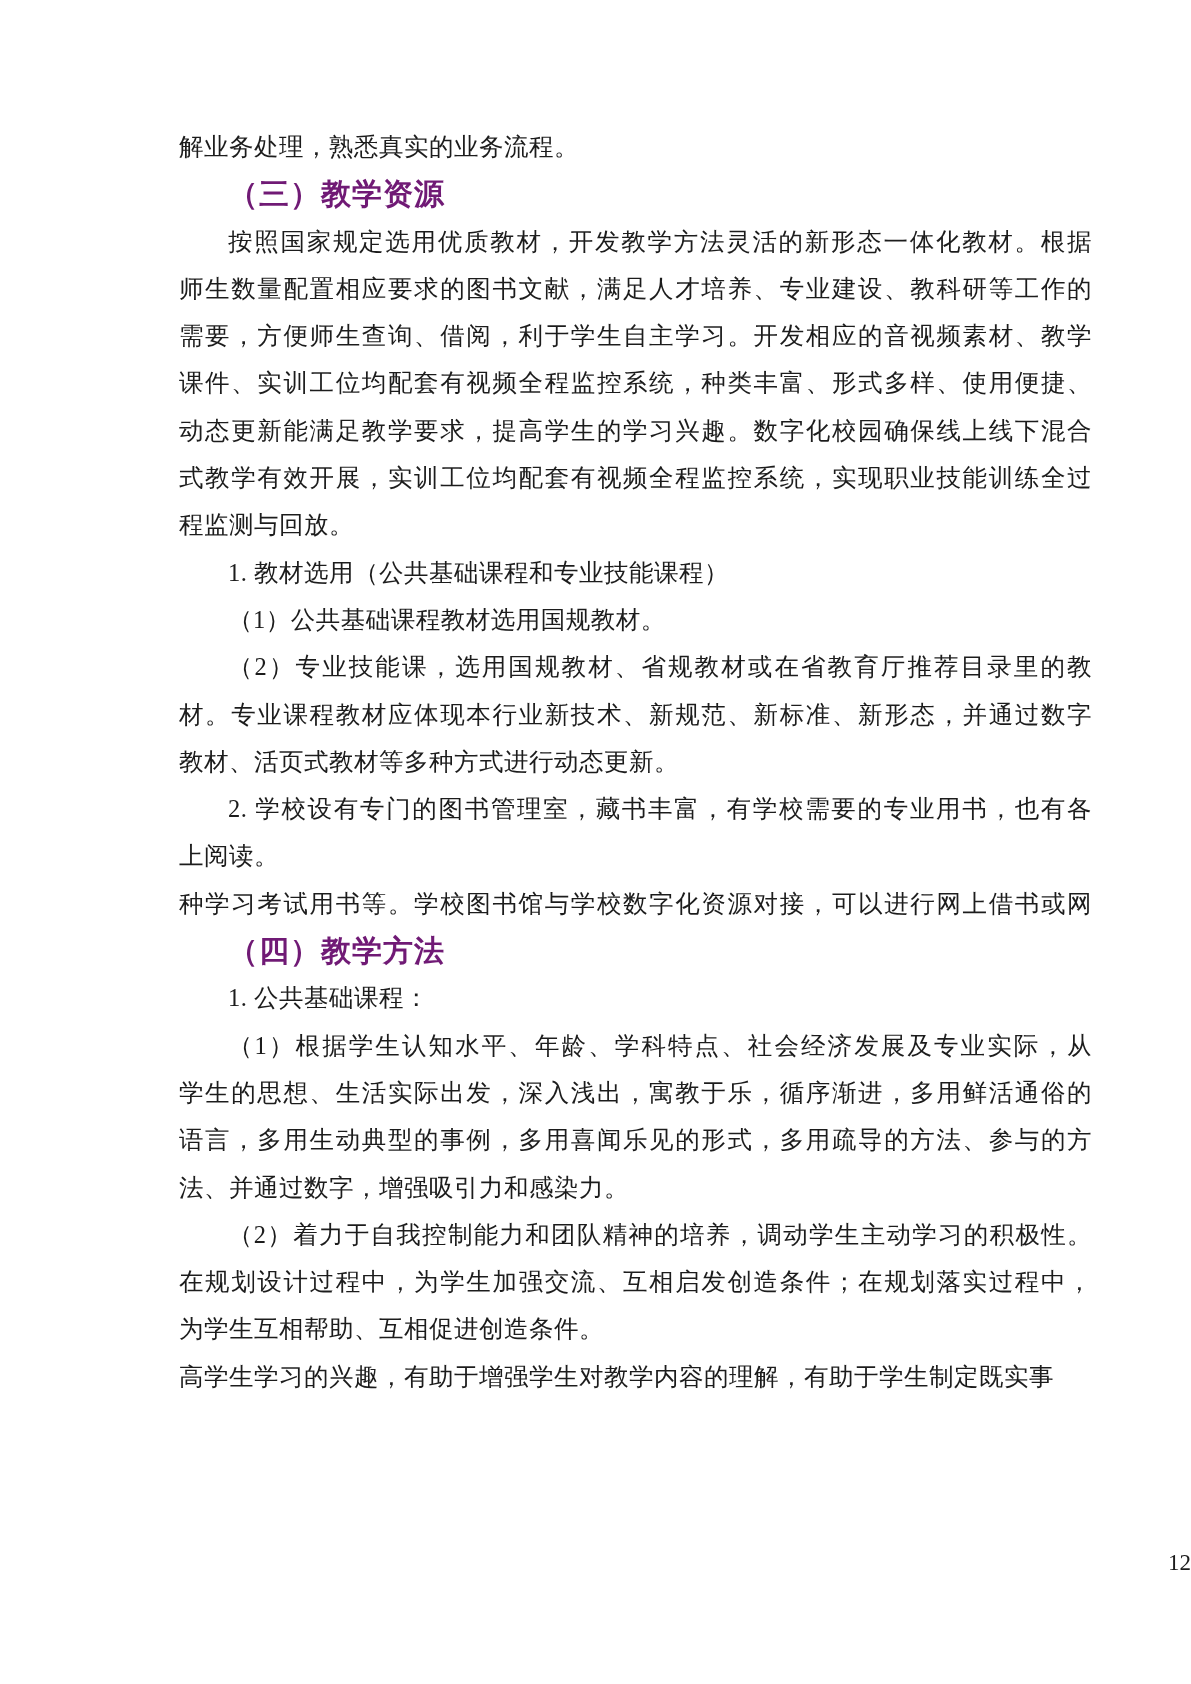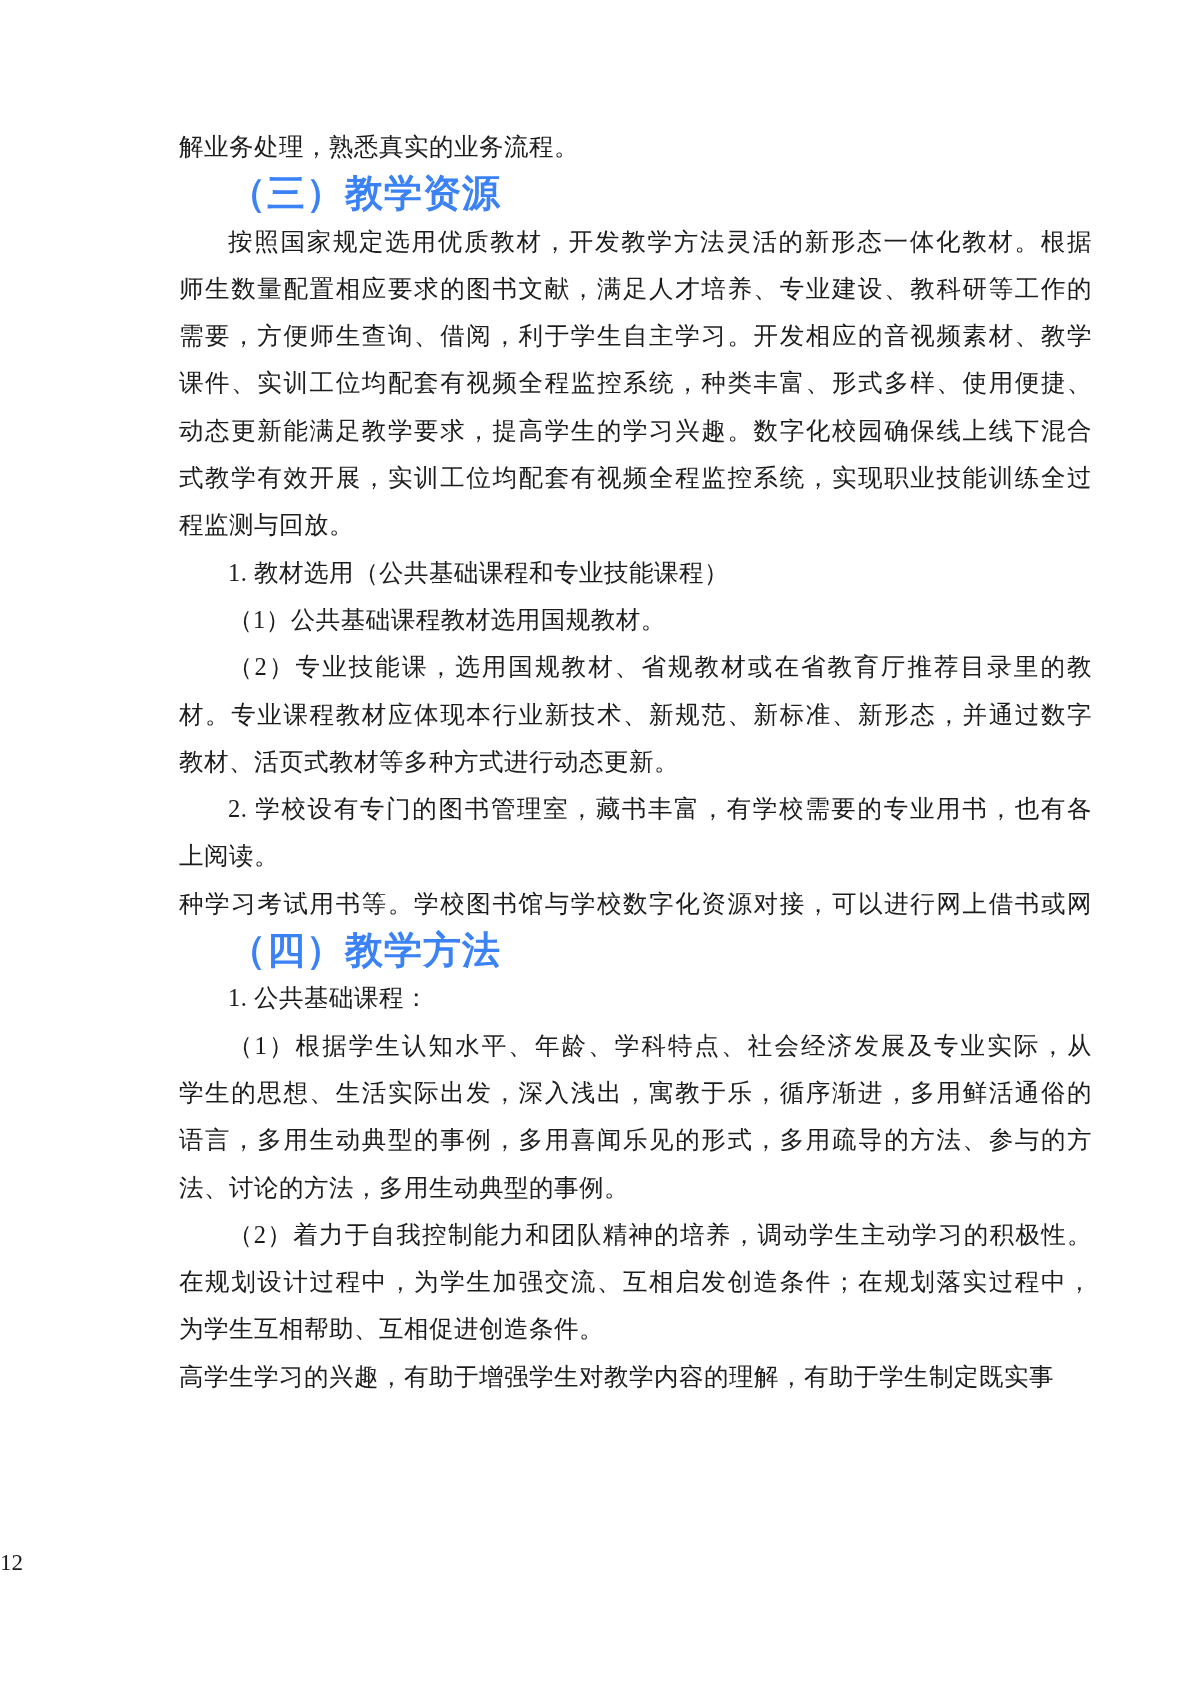--- a/index.html
+++ b/index.html
@@ -35,32 +35,32 @@
   }
   .line.last {
     text-align: left;
     text-align-last: left;
   }
   .line.indent {
     padding-left: 49px;
   }
   .line.heading {
     font-weight: 700;
-    font-size: 38px;
-    color: #3b82f6;
+    font-size: 30px;
+    color: #701a75;
     text-align: left;
     text-align-last: left;
     letter-spacing: 1px;
   }
   .page-number {
     position: absolute;
     top: 1548px;
     left: 0;
     width: 100%;
-    text-align: left;
+    text-align: right;
     font-size: 23px;
     line-height: 30px;
     color: #1c1c1c;
     font-family: "Liberation Serif", "DejaVu Serif", serif;
   }
 </style>
 </head>
 <body>
 
 <div class="page">
@@ -80,20 +80,20 @@
       <div class="line">材。专业课程教材应体现本行业新技术、新规范、新标准、新形态，并通过数字</div>
       <div class="line last">教材、活页式教材等多种方式进行动态更新。</div>
       <div class="line indent">2. 学校设有专门的图书管理室，藏书丰富，有学校需要的专业用书，也有各</div>
       <div class="line last">上阅读。</div>
       <div class="line">种学习考试用书等。学校图书馆与学校数字化资源对接，可以进行网上借书或网</div>
       <div class="line heading indent last">（四）教学方法</div>
       <div class="line indent last">1. 公共基础课程：</div>
       <div class="line indent">（1）根据学生认知水平、年龄、学科特点、社会经济发展及专业实际，从</div>
       <div class="line">学生的思想、生活实际出发，深入浅出，寓教于乐，循序渐进，多用鲜活通俗的</div>
       <div class="line">语言，多用生动典型的事例，多用喜闻乐见的形式，多用疏导的方法、参与的方</div>
-      <div class="line last">法、讨论的方法，多用生动典型的事例。</div>
+      <div class="line last">法、并通过数字，增强吸引力和感染力。</div>
       <div class="line indent">（2）着力于自我控制能力和团队精神的培养，调动学生主动学习的积极性。</div>
       <div class="line">在规划设计过程中，为学生加强交流、互相启发创造条件；在规划落实过程中，</div>
       <div class="line last">为学生互相帮助、互相促进创造条件。</div>
       <div class="line last">高学生学习的兴趣，有助于增强学生对教学内容的理解，有助于学生制定既实事</div>
     </main>
   <div class="page-number">12</div>
 </div>
 
 </body></html>

